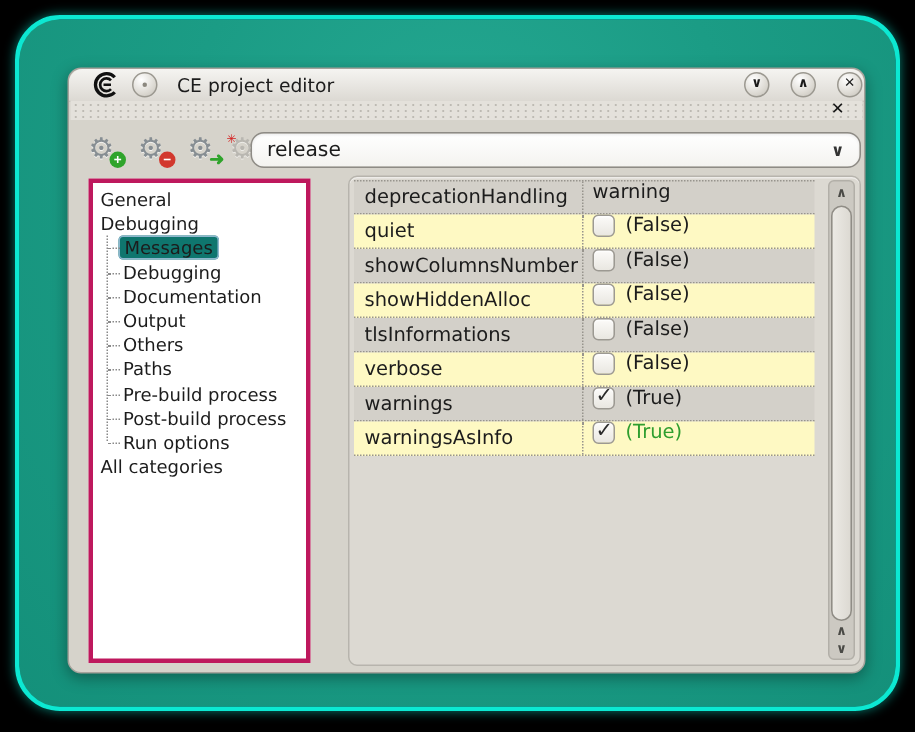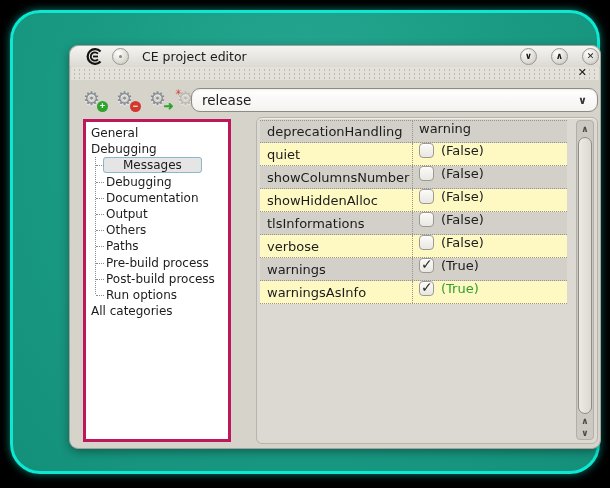--- a/index.html
+++ b/index.html
@@ -5,21 +5,21 @@
   html,body{margin:0;padding:0;}
   body{width:610px;height:488px;overflow:hidden;
        font-family:"DejaVu Sans","Liberation Sans",sans-serif;color:#1c1c1c;}
   .stage{position:relative;width:610px;height:488px;background:#000;}
   .frame{position:absolute;left:10px;top:10px;width:584px;height:458px;
          border-radius:30px;border:3px solid #0ce8d2;
          background:radial-gradient(ellipse at 50% 25%,#25a892 0%,#1b9c85 45%,#14907a 100%);
          box-shadow:0 0 8px rgba(12,232,210,.55);}
   .window{position:absolute;left:32px;top:32px;width:532px;height:404px;
           background:#d6d3cb;border:1px solid #a5a29b;border-radius:9px;
-          box-shadow:0 3px 10px rgba(0,0,0,.35);box-sizing:border-box;margin-left:24px;}
+          box-shadow:0 3px 10px rgba(0,0,0,.35);box-sizing:border-box;}
   
   .titlebar{position:absolute;left:0;top:0;right:0;height:21px;
             background:linear-gradient(#f5f4f1,#dcd9d3);
             border-bottom:1px solid #c6c3bc;border-radius:9px 9px 0 0;}
   .logo{position:absolute;left:15px;top:1px;width:19px;height:19px;}
   .round-btn{position:absolute;top:2px;width:17px;height:17px;border-radius:50%;
              background:radial-gradient(circle at 35% 28%,#ffffff,#dbd8d1 65%,#c3c0b9);
              border:1px solid #9b9890;box-sizing:border-box;
              display:flex;align-items:center;justify-content:center;
              font-size:9px;font-weight:bold;color:#1a1a1a;line-height:1;cursor:default;}
@@ -50,21 +50,21 @@
             box-shadow:inset 0 1px 2px rgba(0,0,0,.08);}
   .cb-arrow{margin-left:auto;font-size:11px;font-weight:bold;color:#333;}
   
   .tree-panel{position:absolute;left:13px;top:73px;width:148px;height:323px;box-sizing:border-box;
               background:#fff;border:3px solid #be185d;overflow:hidden;
               font-size:12px;padding-top:3px;}
   .branch-line{position:absolute;left:9px;top:35px;height:137px;border-left:1px dotted #8a8a8a;}
   .tree-item{position:relative;height:16.2px;line-height:16.2px;padding-left:5px;white-space:nowrap;cursor:default;}
   .tree-item.child{padding-left:20px;}
   .tree-item.child::before{content:"";position:absolute;left:10px;top:8px;width:8px;border-top:1px dotted #8a8a8a;}
-  .sel{background:#e5e5e5;border:1px solid #8db7ce;border-radius:3px;padding:0 19px;margin-left:-3px;}
+  .sel{background:#0f766e;border:1px solid #8db7ce;border-radius:3px;padding:0 3px;margin-left:-3px;}
   
   .table-frame{position:absolute;left:186px;top:71px;width:342px;height:327px;box-sizing:border-box;
                background:#dcd9d2;border:1px solid #b7b4ad;border-radius:6px;
                box-shadow:inset 0 1px 0 rgba(255,255,255,.5);}
   .rows{position:absolute;left:3px;top:2px;width:307px;}
   .trow{display:flex;height:23px;box-sizing:border-box;border-bottom:1px dotted #97948d;
         align-items:center;font-size:13px;cursor:default;}
   .trow:first-child{border-top:1px dotted #97948d;}
   .trow.odd{background:#d3d0c9;}
   .trow.even{background:#fef9c3;}

